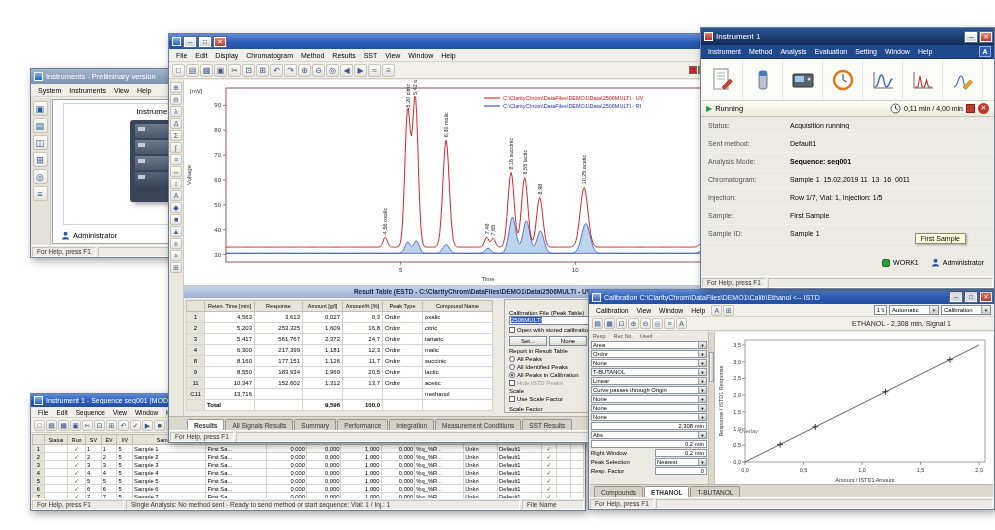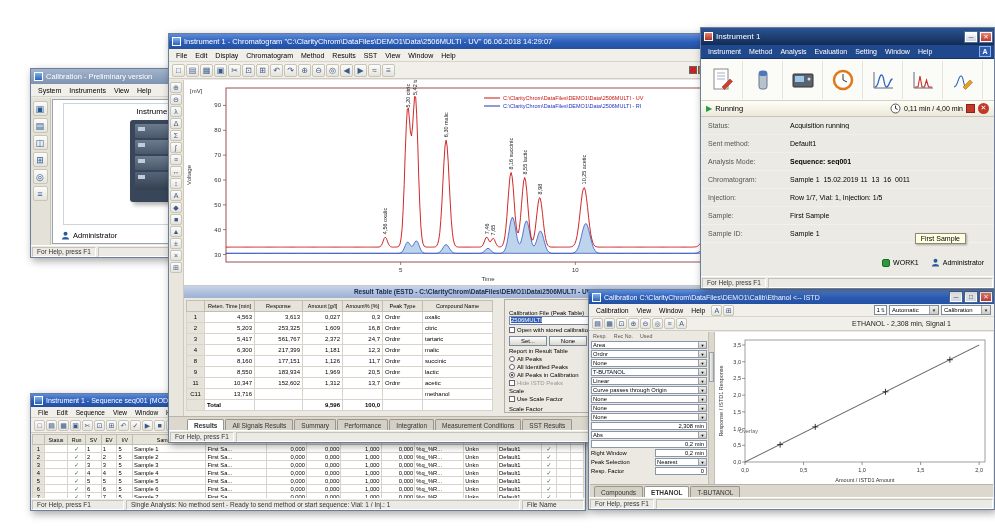--- a/index.html
+++ b/index.html
@@ -138,21 +138,21 @@
 .badges{position:absolute;right:10px;top:230px;display:flex;gap:12px;align-items:center;font-size:7px}
 .wk{display:flex;gap:3px;align-items:center}
 .wkic{width:8px;height:8px;background:#2e9a3e;border-radius:2px;border:1px solid #1a6a26}
 </style>
 </head>
 <body>
 
 <div class="win" id="winMain">
   <div class="tb tb-dim">
     <span class="tico"></span>
-    <span class="tbt">Calibration - Preliminary version</span>
+    <span class="tbt">Instruments - Preliminary version</span>
     <span class="wb">─</span>
     <span class="wb">□</span>
     <span class="wb close">✕</span>
   </div>
   <div class="menubar">
       <span class="mitems">
         <span class="mi">System</span>
         <span class="mi">Instruments</span>
         <span class="mi">View</span>
         <span class="mi">Help</span>
@@ -395,21 +395,20 @@
   <div class="statusbar">
     <span class="seg" style="width:92px">For Help, press F1</span>
     <span class="seg flex1">Single Analysis: No method sent - Ready to send method or start sequence: Vial: 1 / Inj.: 1</span>
     <span class="seg" style="width:62px">File Name</span>
   </div>
 </div>
 
 <div class="win" id="winChrom">
   <div class="tb tb-act">
     <span class="tico"></span>
-    <span class="tbt">Instrument 1 - Chromatogram "C:\ClarityChrom\DataFiles\DEMO1\Data\2506MULTI - UV" 06.06.2018 14:29:07</span>
     <span class="wb">─</span>
     <span class="wb">□</span>
     <span class="wb close">✕</span>
   </div>
   <div class="menubar">
     <span class="mitems">
         <span class="mi">File</span>
         <span class="mi">Edit</span>
         <span class="mi">Display</span>
         <span class="mi">Chromatogram</span>

